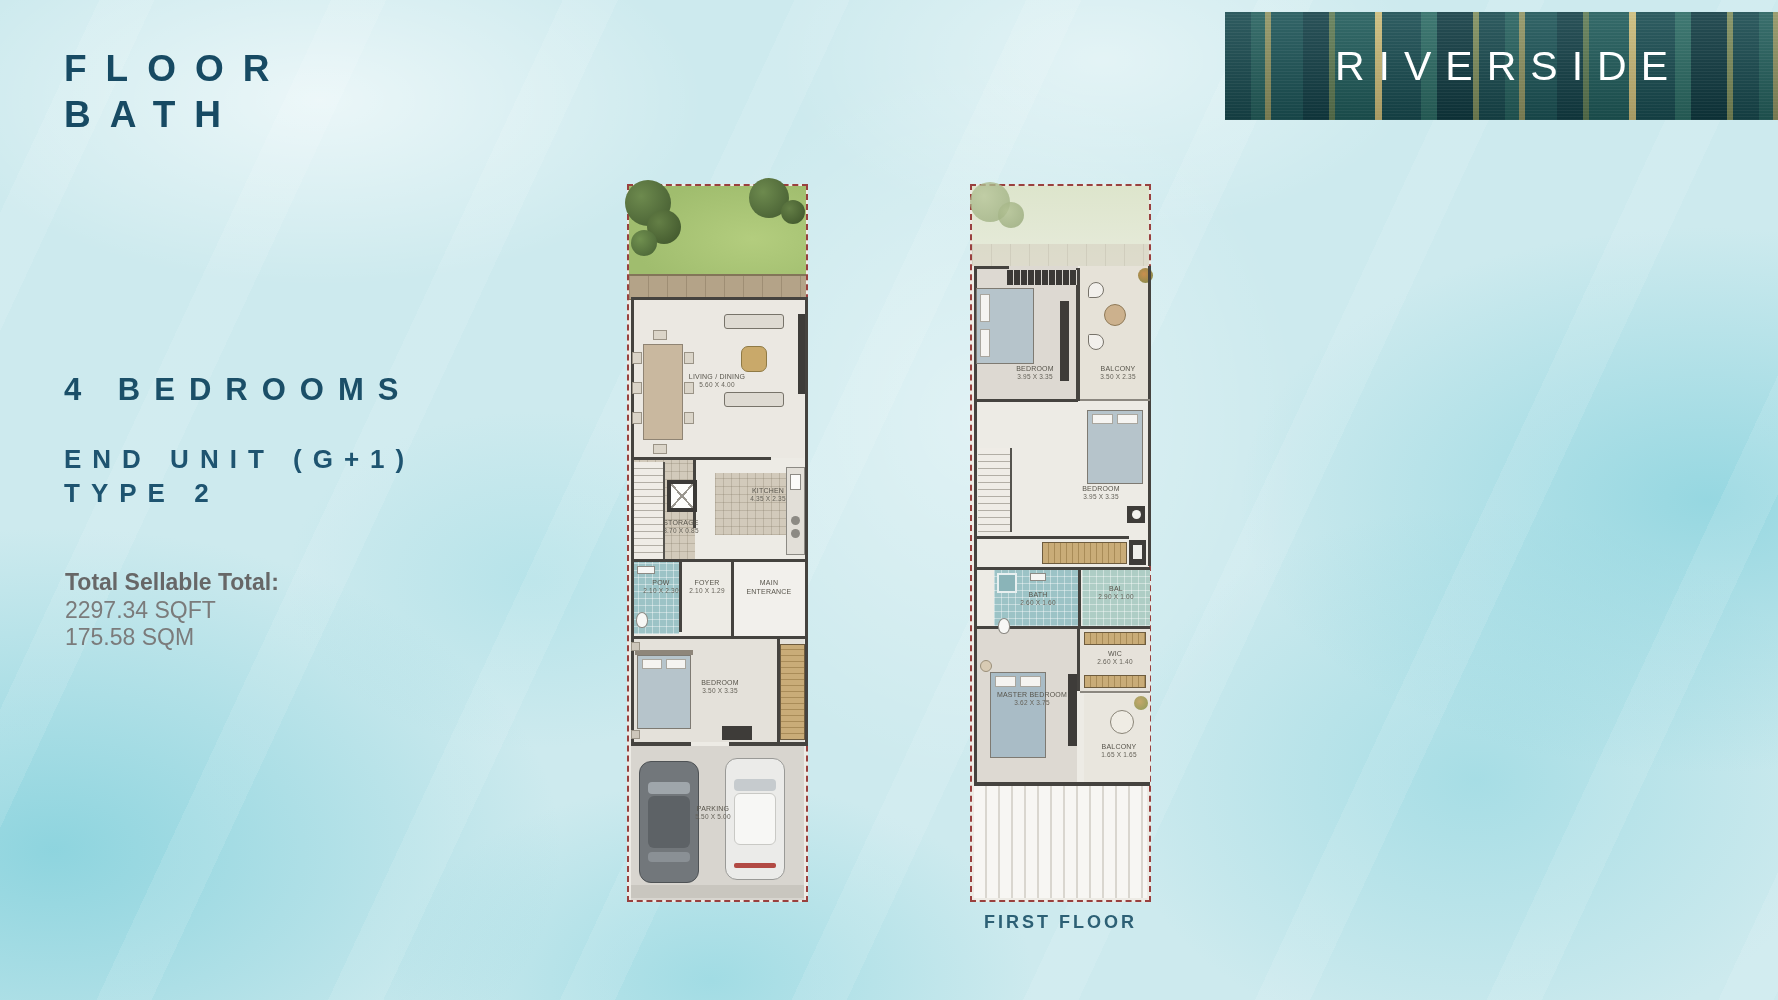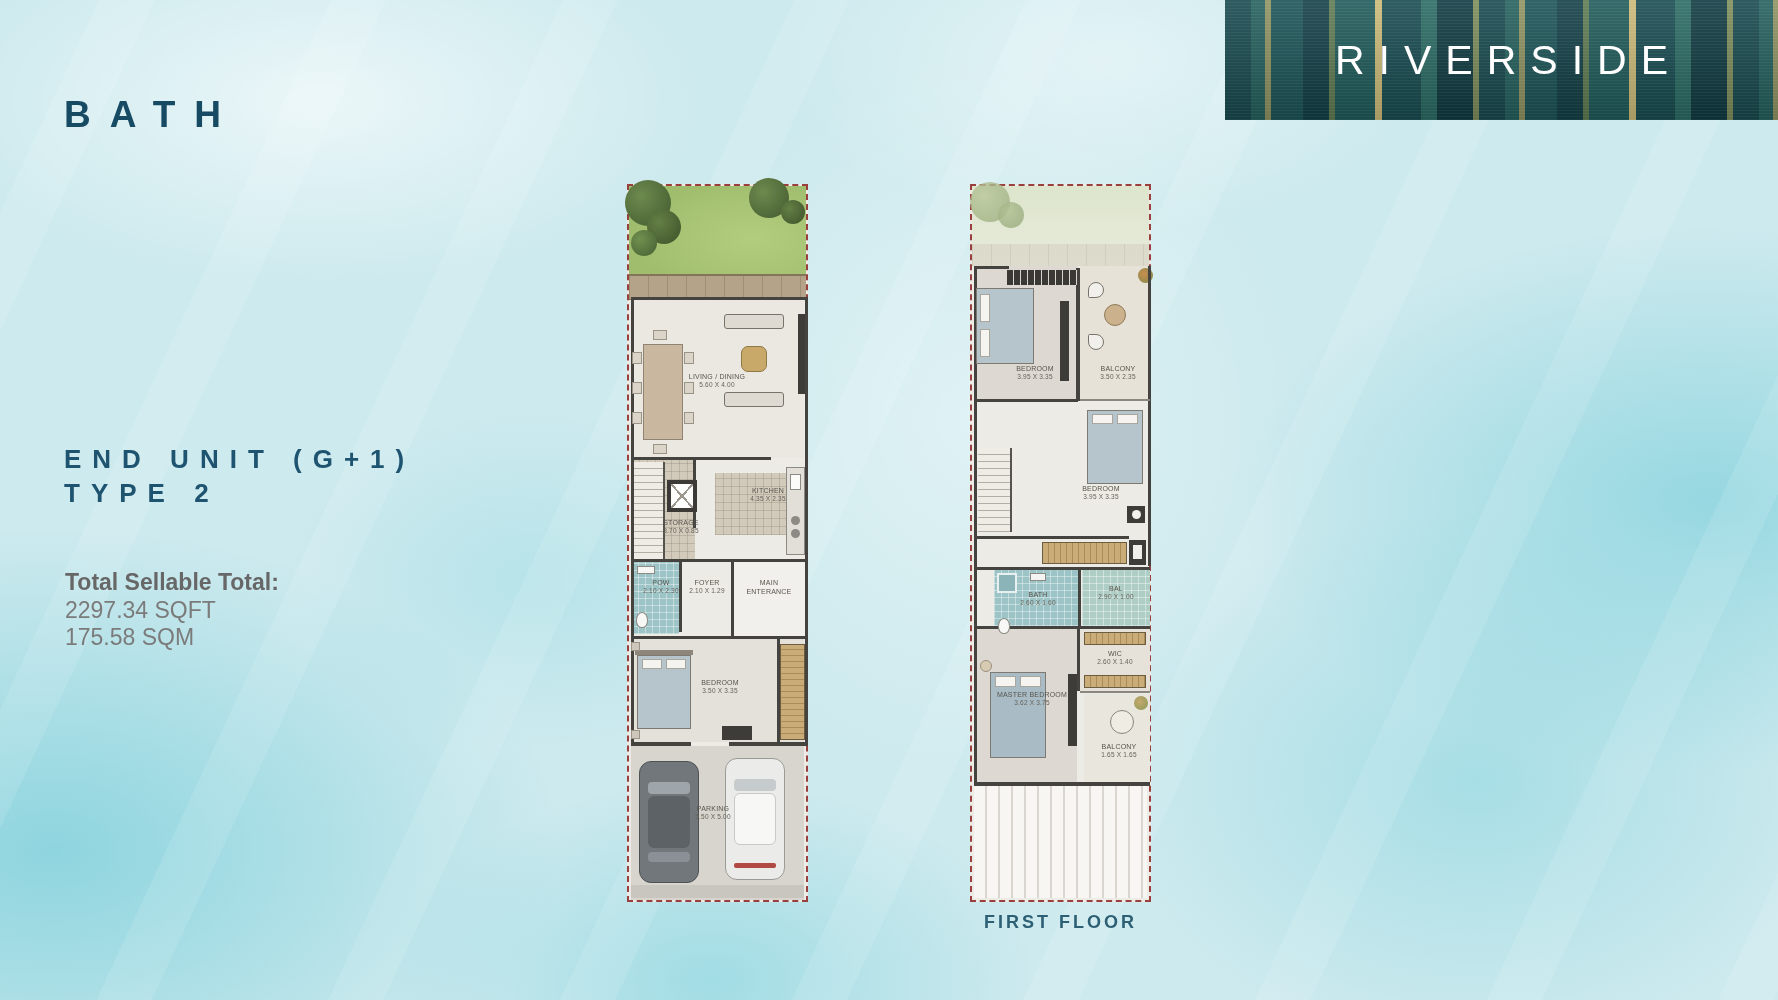--- a/index.html
+++ b/index.html
@@ -21,21 +21,21 @@
   .abs{position:absolute;}
   .z{z-index:4;}
   
   .hero-title{position:absolute;left:64px;top:46px;color:#174a63;font-size:37px;font-weight:700;
     letter-spacing:19px;line-height:46px;z-index:6;white-space:pre-line;}
   .bedrooms{position:absolute;left:64px;top:372px;color:#1b4f68;font-size:31px;font-weight:700;letter-spacing:14px;z-index:6;}
   .unitline{position:absolute;left:64px;color:#1e5470;font-size:26px;font-weight:600;letter-spacing:11px;z-index:6;}
   .arealabel{position:absolute;left:65px;top:569px;color:#676767;font-size:23px;font-weight:700;z-index:6;}
   .areaval{position:absolute;left:65px;color:#7b7b7b;font-size:23px;font-weight:400;z-index:6;}
   
-  .banner{position:absolute;left:1225px;top:0;width:553px;height:120px;z-index:6;overflow:hidden;
+  .banner{position:absolute;left:1225px;top:12px;width:553px;height:108px;z-index:6;overflow:hidden;
     background:
       repeating-linear-gradient(0deg, rgba(255,255,255,.06) 0 1px, transparent 1px 3px),
       repeating-linear-gradient(90deg,
         #17494e 0 26px, #235f5c 26px 40px, #8e9260 40px 46px, #1b5356 46px 78px,
         #123f46 78px 104px, #5e7a52 104px 110px, #1e5a59 110px 150px, #caba77 150px 157px,
         #174b50 157px 196px, #2a6a63 196px 212px, #0f3a41 212px 248px, #7d8c5a 248px 254px);}
   .banner::after{content:"";position:absolute;inset:0;
     background:linear-gradient(180deg, rgba(255,255,255,.10), rgba(0,0,0,.18));}
   .brand{position:absolute;inset:0;display:flex;align-items:center;justify-content:center;
     color:#ffffff;font-size:41px;font-weight:400;letter-spacing:14px;text-indent:14px;z-index:2;}
@@ -65,22 +65,23 @@
     border-right:2px solid #55534e;}
   .bed{border:1px solid #7e7a72;background:#b6c4cb;}
   .pillow{position:absolute;background:#f5f4f1;border:1px solid #a9a69e;}
   .darkunit{position:absolute;background:#3e3c39;z-index:3;}
 </style>
 </head>
 <body>
 
 <div class="stage">
 
-  <div class="hero-title"><br><span>BATH</span></div>
-
+  <div class="hero-title"><span>FLOOR</span><br><span>BATH</span></div>
+
+  <div class="bedrooms">4 BEDROOMS</div>
   <div class="unitline" style="top:444px;">END UNIT (G+1)</div>
   <div class="unitline" style="top:478px;">TYPE 2</div>
 
   <div class="arealabel">Total Sellable Total:</div>
   <div class="areaval" style="top:597px;">2297.34 SQFT</div>
   <div class="areaval" style="top:624px;">175.58 SQM</div>
 
   <div class="banner">
     <div class="brand">RIVERSIDE</div>
   </div>

